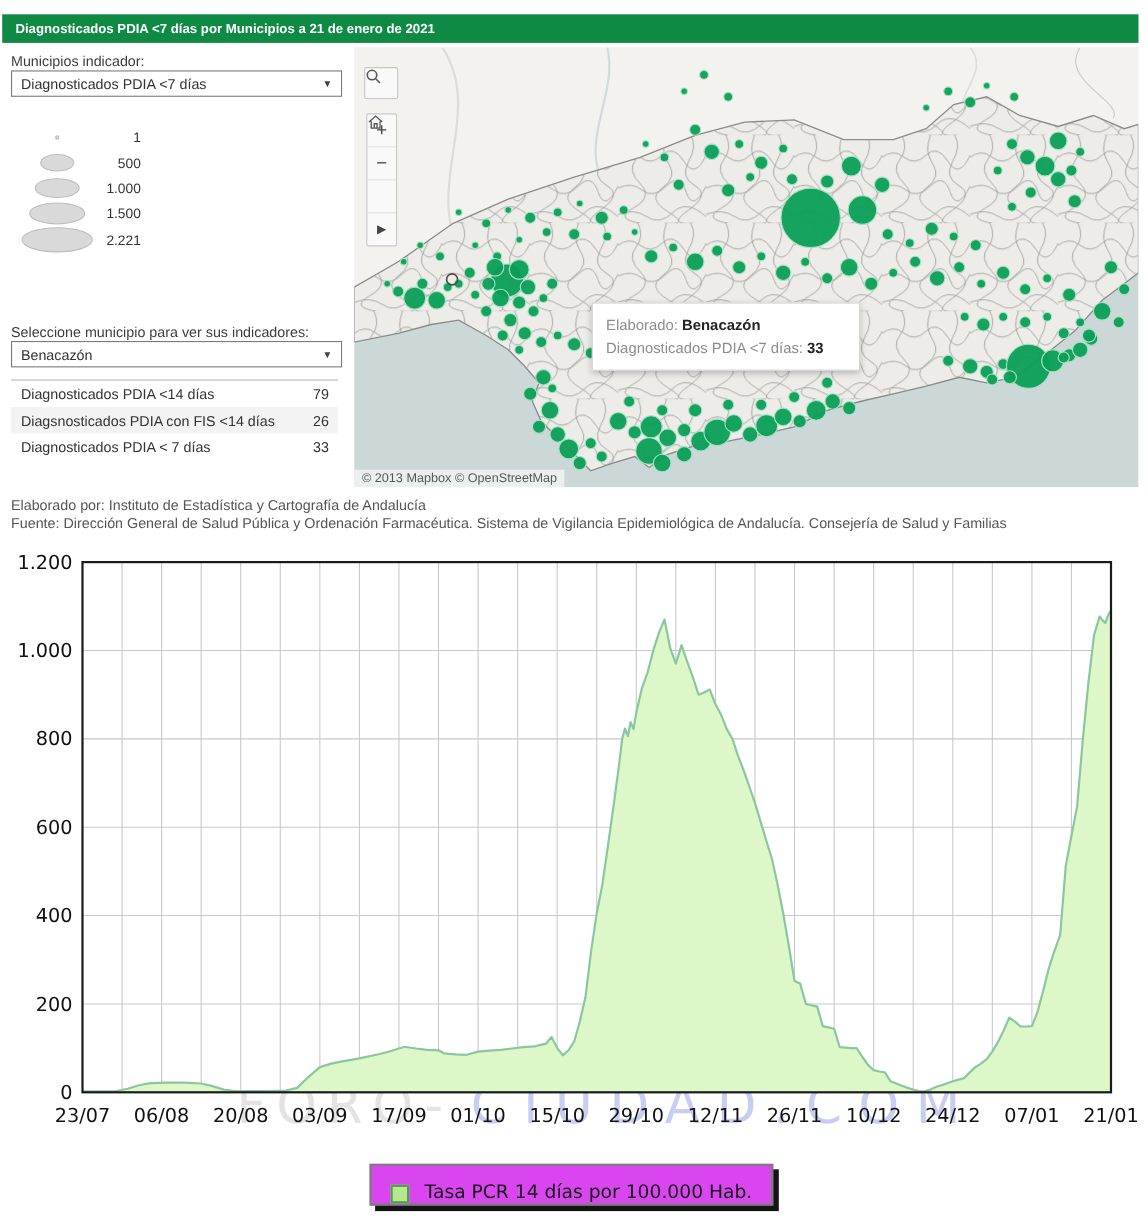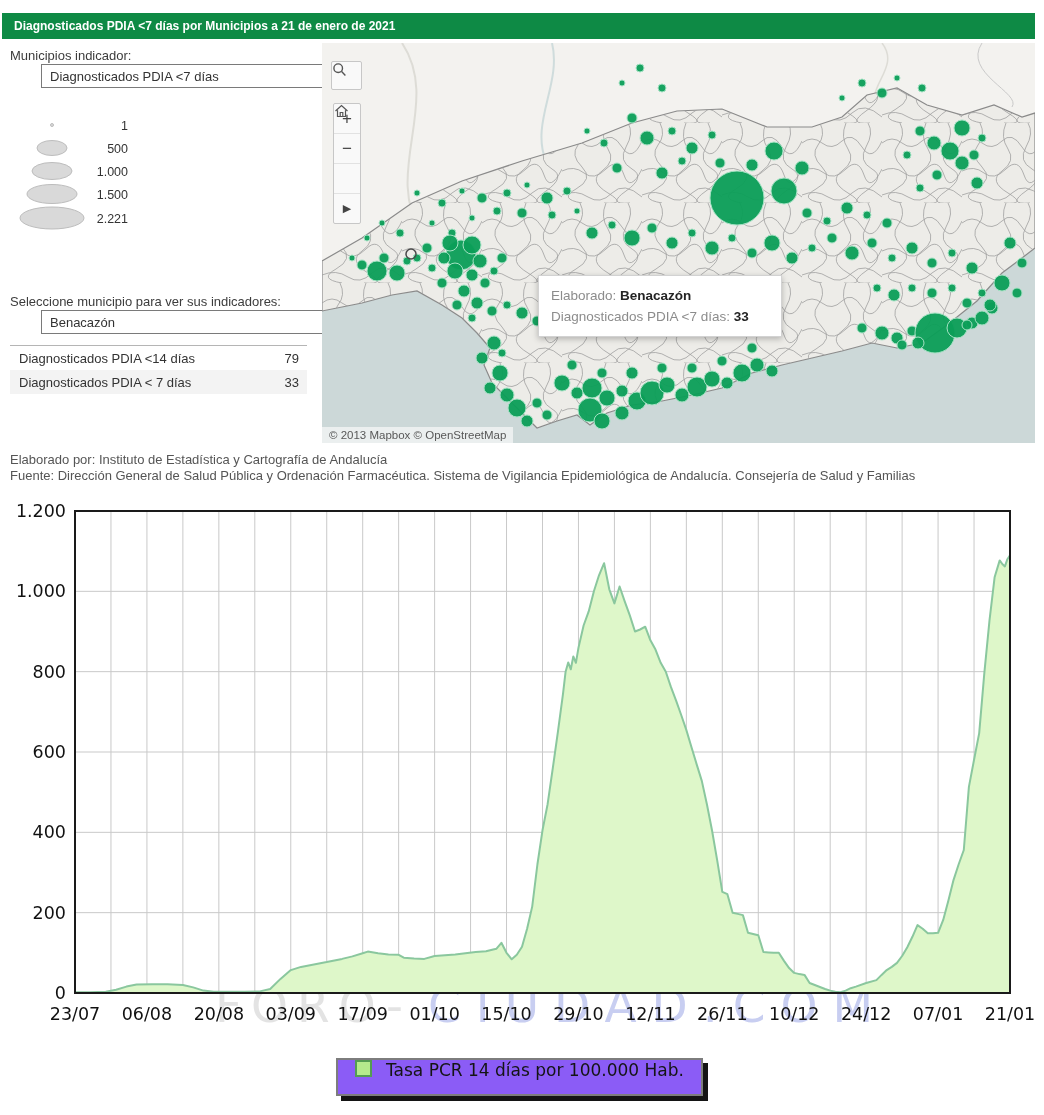--- a/index.html
+++ b/index.html
@@ -6,21 +6,21 @@
   body{width:1044px;height:1115px;position:relative;font-family:"Liberation Sans",sans-serif;overflow:hidden;}
   .abs{position:absolute;}
 
   
   .header{left:2px;top:13px;width:1021px;height:26px;color:#fff;font-weight:bold;
           font-size:12px;line-height:26px;padding-left:12px;}
 
   
   .panel-label{font-size:13px;color:#3c3c3c;}
   .select{width:283px;height:20px;border:1px solid #7a7a7a;background:#fff;font-size:13px;color:#333;
-          padding:1px 8px;display:flex;align-items:center;justify-content:space-between;cursor:pointer;margin-left:31px;}
+          padding:1px 8px;display:flex;align-items:center;justify-content:space-between;cursor:pointer;}
   .select .arrow{font-size:9px;color:#444;}
   .ind-table{left:10px;top:345px;width:297px;border-top:1px solid #b5b5b5;font-size:13px;color:#333;}
   .trow{display:flex;justify-content:space-between;align-items:center;height:24px;padding:0 8px 0 9px;}
   .trow:nth-child(even){background:#f3f3f3;}
 
   
   .map{left:322px;top:43px;width:713px;height:400px;background:#f3f2ef;overflow:hidden;}
   .map svg{position:absolute;left:0;top:0;}
   .map-btn{position:absolute;background:#f9f9f9;border:1px solid #c7c7c7;color:#555;
            display:flex;align-items:center;justify-content:center;cursor:pointer;border-radius:2px;}
@@ -41,22 +41,22 @@
 
   
   .chart{left:0;top:500px;width:1044px;height:550px;}
   .chart svg{position:absolute;left:0;top:0;z-index:2;}
   .watermark{position:absolute;left:215px;top:478px;z-index:1;font-family:"DejaVu Sans",sans-serif;
              font-size:47px;white-space:nowrap;}
   .wm1{letter-spacing:9px;}
   .wm2{letter-spacing:15px;margin-left:16px;}
 
   
-  .legend-box{left:336px;top:1058px;height:34px;background:#8b5cf6;border:2px solid #7d7d7d;
-              box-shadow:5px 5px 0 #141414;display:flex;align-items:flex-start;padding:0 17px;
+  .legend-box{left:336px;top:1058px;height:34px;background:#d946ef;border:2px solid #7d7d7d;
+              box-shadow:5px 5px 0 #141414;display:flex;align-items:flex-end;padding:0 17px;
               font-family:"DejaVu Sans",sans-serif;font-size:17px;color:#141414;}
   .swatch{width:13px;height:13px;display:inline-block;margin-right:14px;border:2px solid #549c52;}
 </style>
 </head>
 <body>
 
 <div class="abs header" style="background: rgb(14, 138, 69);">Diagnosticados PDIA &lt;7 días por Municipios a 21 de enero de 2021</div>
 
 <div class="abs panel-label" style="left:10px;top:48px;">Municipios indicador:</div>
 <div class="abs select" style="left:10px;top:64px;">
@@ -80,20 +80,24 @@
 <div class="abs panel-label" style="left:10px;top:294px;">Seleccione municipio para ver sus indicadores:</div>
 <div class="abs select" style="left:10px;top:310px;">
   <span>Benacazón</span>
   <span class="arrow">▼</span>
 </div>
 
 <div id="indTable" class="abs ind-table">
     <div class="trow">
       <span>Diagnosticados PDIA &lt;14 días</span>
       <span>79</span>
+    </div>
+    <div class="trow">
+      <span>Diagsnosticados PDIA con FIS &lt;14 días</span>
+      <span>26</span>
     </div>
     <div class="trow">
       <span>Diagnosticados PDIA &lt; 7 días</span>
       <span>33</span>
     </div>
   </div>
 
 <div class="abs map">
   <svg id="mapSvg" width="713" height="400">
       <defs>

